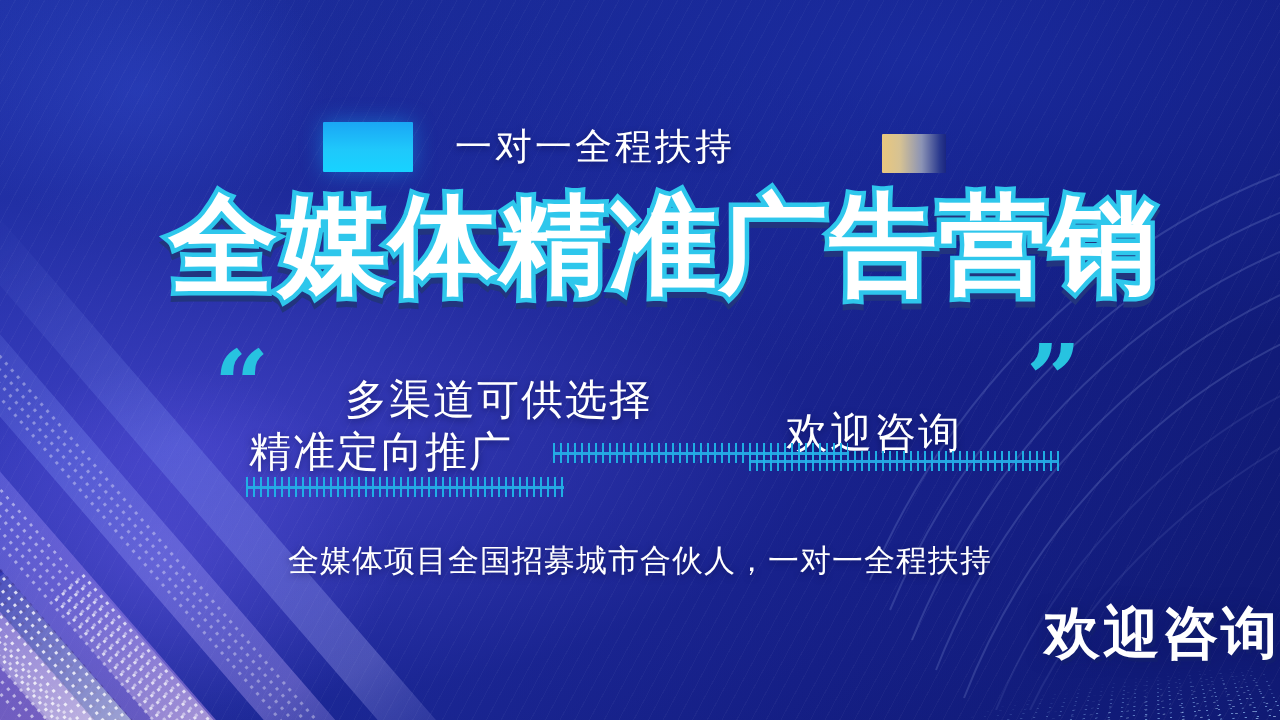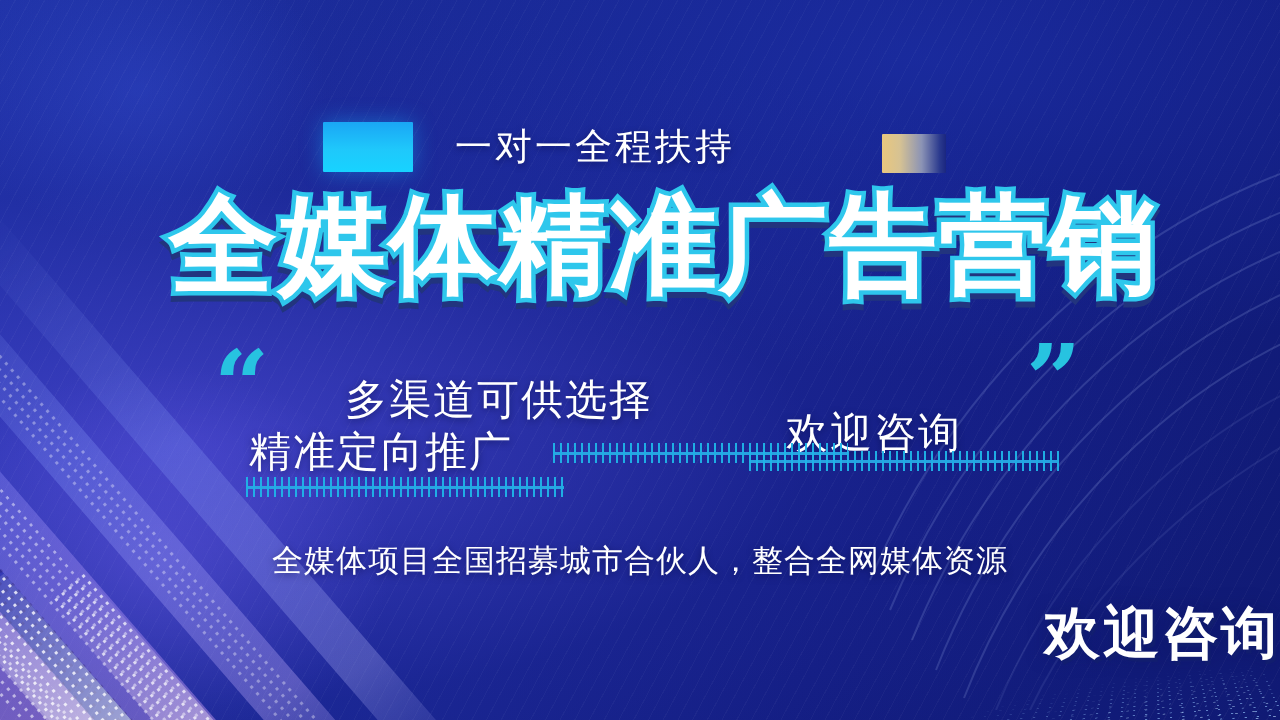--- a/index.html
+++ b/index.html
@@ -245,17 +245,17 @@
     <div class="quote quote-close">”</div>
 
     <div class="sub sub-a">多渠道可供选择</div>
     <div class="sub sub-b">精准定向推广</div>
     <div class="sub sub-c">欢迎咨询</div>
 
     <div class="comb comb-1"></div>
     <div class="comb comb-2"></div>
     <div class="comb comb-3"></div>
 
-    <div class="tagline">全媒体项目全国招募城市合伙人，整合全网媒体资源</div>
+    <div class="tagline">全媒体项目全国招募城市合伙人，一对一全程扶持</div>
     <div class="cta">欢迎咨询</div>
 
   </div>
 </div>
 
 </body></html>

